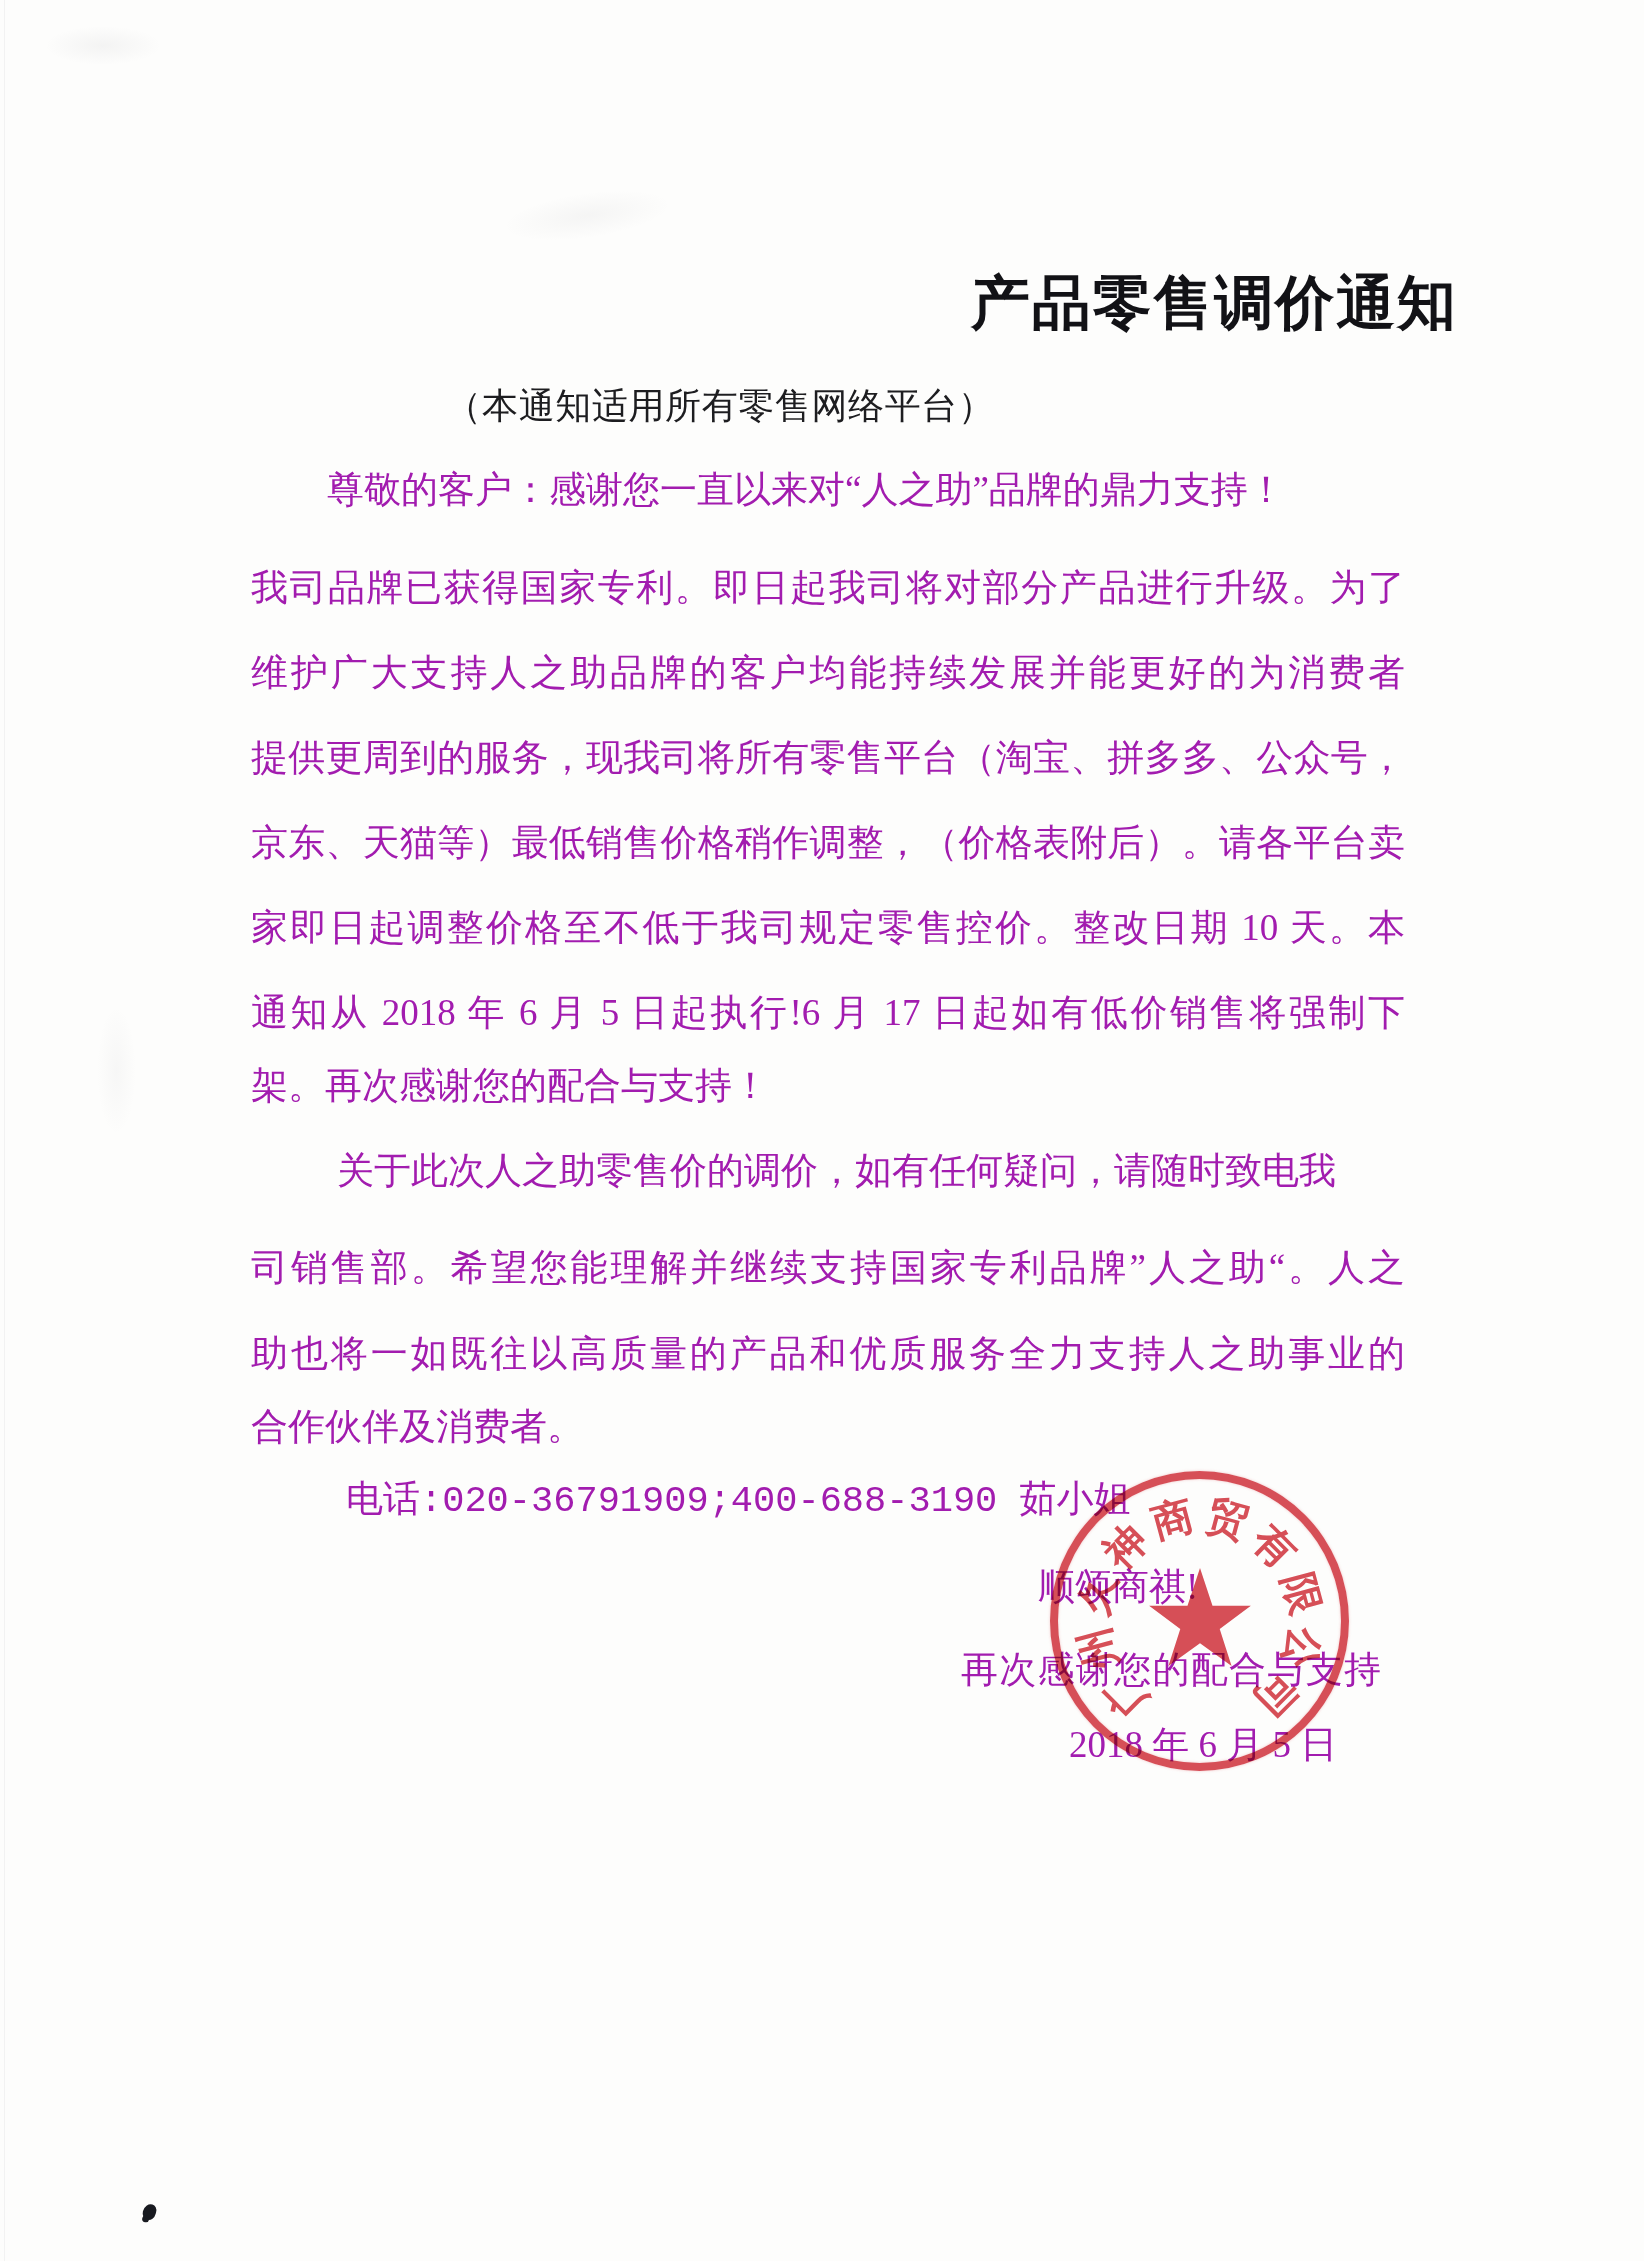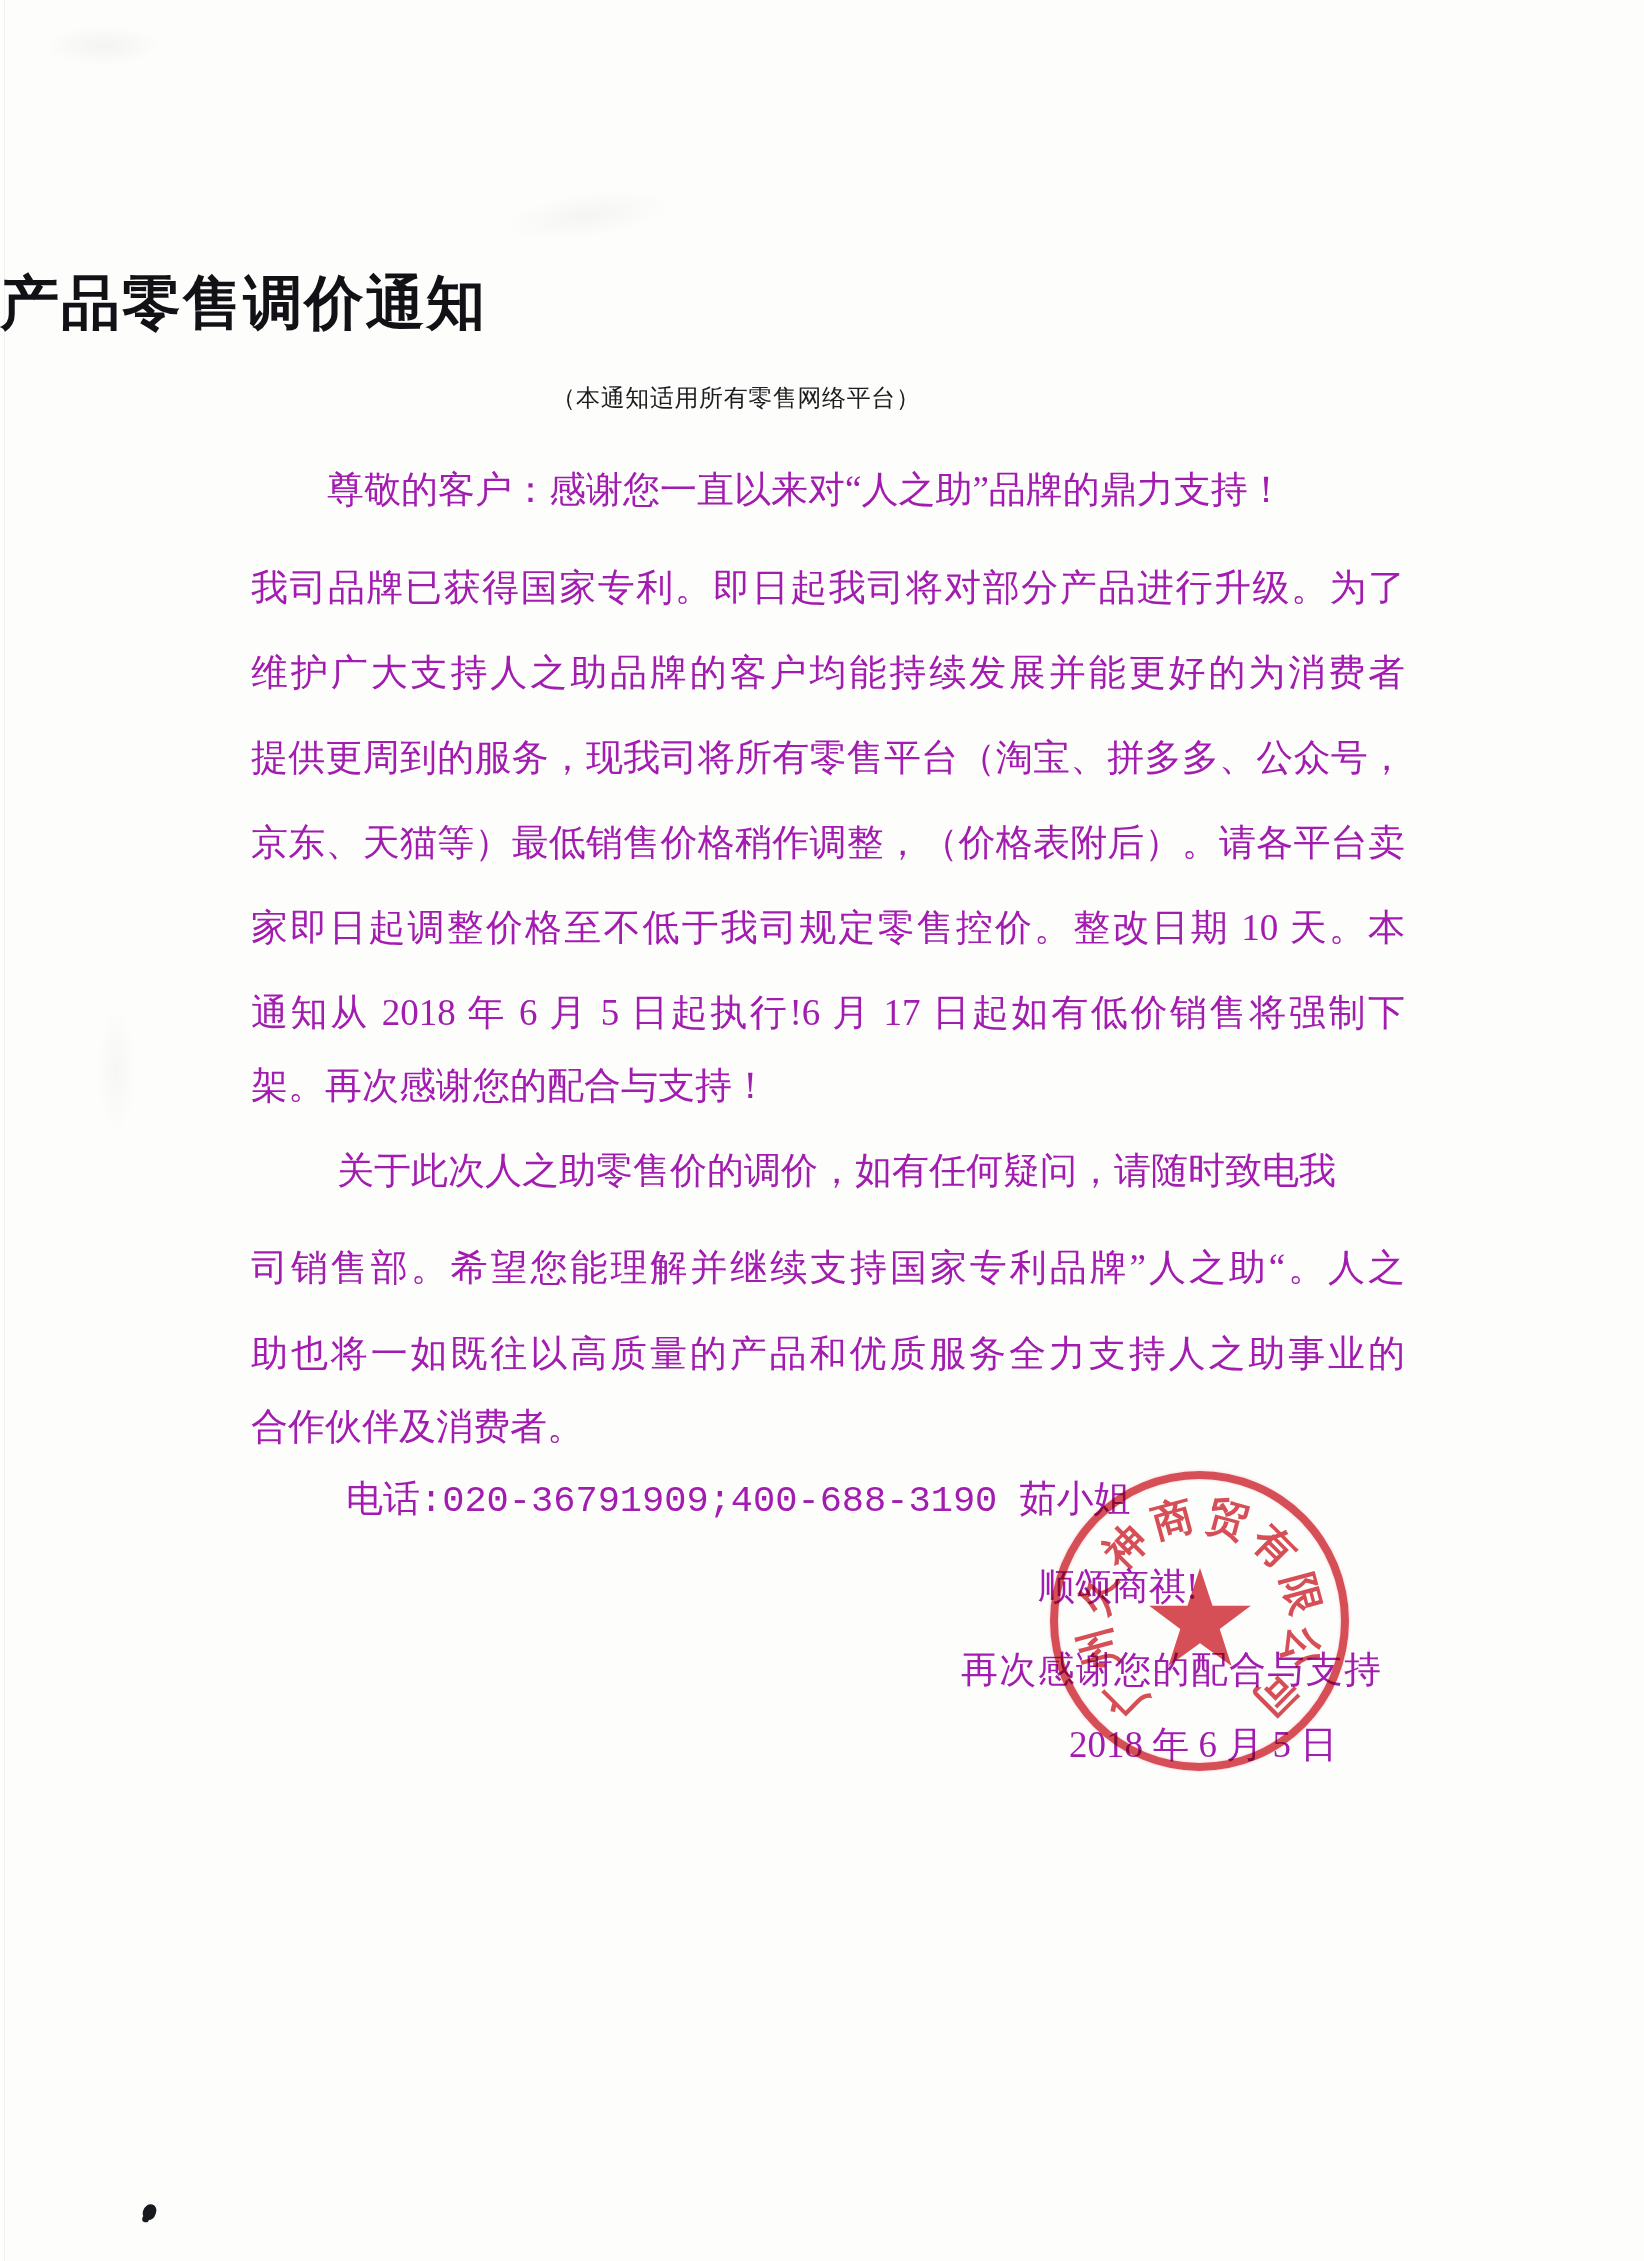--- a/index.html
+++ b/index.html
@@ -1,28 +1,28 @@
 <!DOCTYPE html>
 <html style="font-size:10.3px"><head>
 <meta charset="utf-8">
 <style>
   html,body{margin:0;padding:0;background:#e8e8e8;}
   .page{
     position:relative;width:1644px;height:2261px;background:#fdfdfc;
     overflow:hidden;font-family:"Liberation Serif","DejaVu Serif",serif;
   }
   .title{
-    position:absolute;left:0;top:271px;width:1458px;text-align:left;
+    position:absolute;left:0;top:271px;width:1458px;text-align:right;
     font-family:"Liberation Sans","DejaVu Sans",sans-serif;
     font-weight:bold;font-size:59px;line-height:1.1;color:#121216;
     letter-spacing:1.9px;white-space:nowrap;
   }
   .subtitle{
-    position:absolute;left:16px;top:382px;width:1440px;text-align:center;
-    font-size:24px;color:#1d1d20;white-space:nowrap;letter-spacing:0.6px;
+    position:absolute;left:0;top:382px;width:1440px;text-align:center;
+    font-size:36px;color:#1d1d20;white-space:nowrap;letter-spacing:0.6px;
   }
   .line{
     position:absolute;font-size:37px;line-height:1.25;color:#a21caf;
     white-space:nowrap;
   }
   .just{
     left:251px;width:1154px;white-space:normal;
     text-align:justify;text-align-last:justify;margin-top:12px;
   }
   .ind1{left:327px;}

